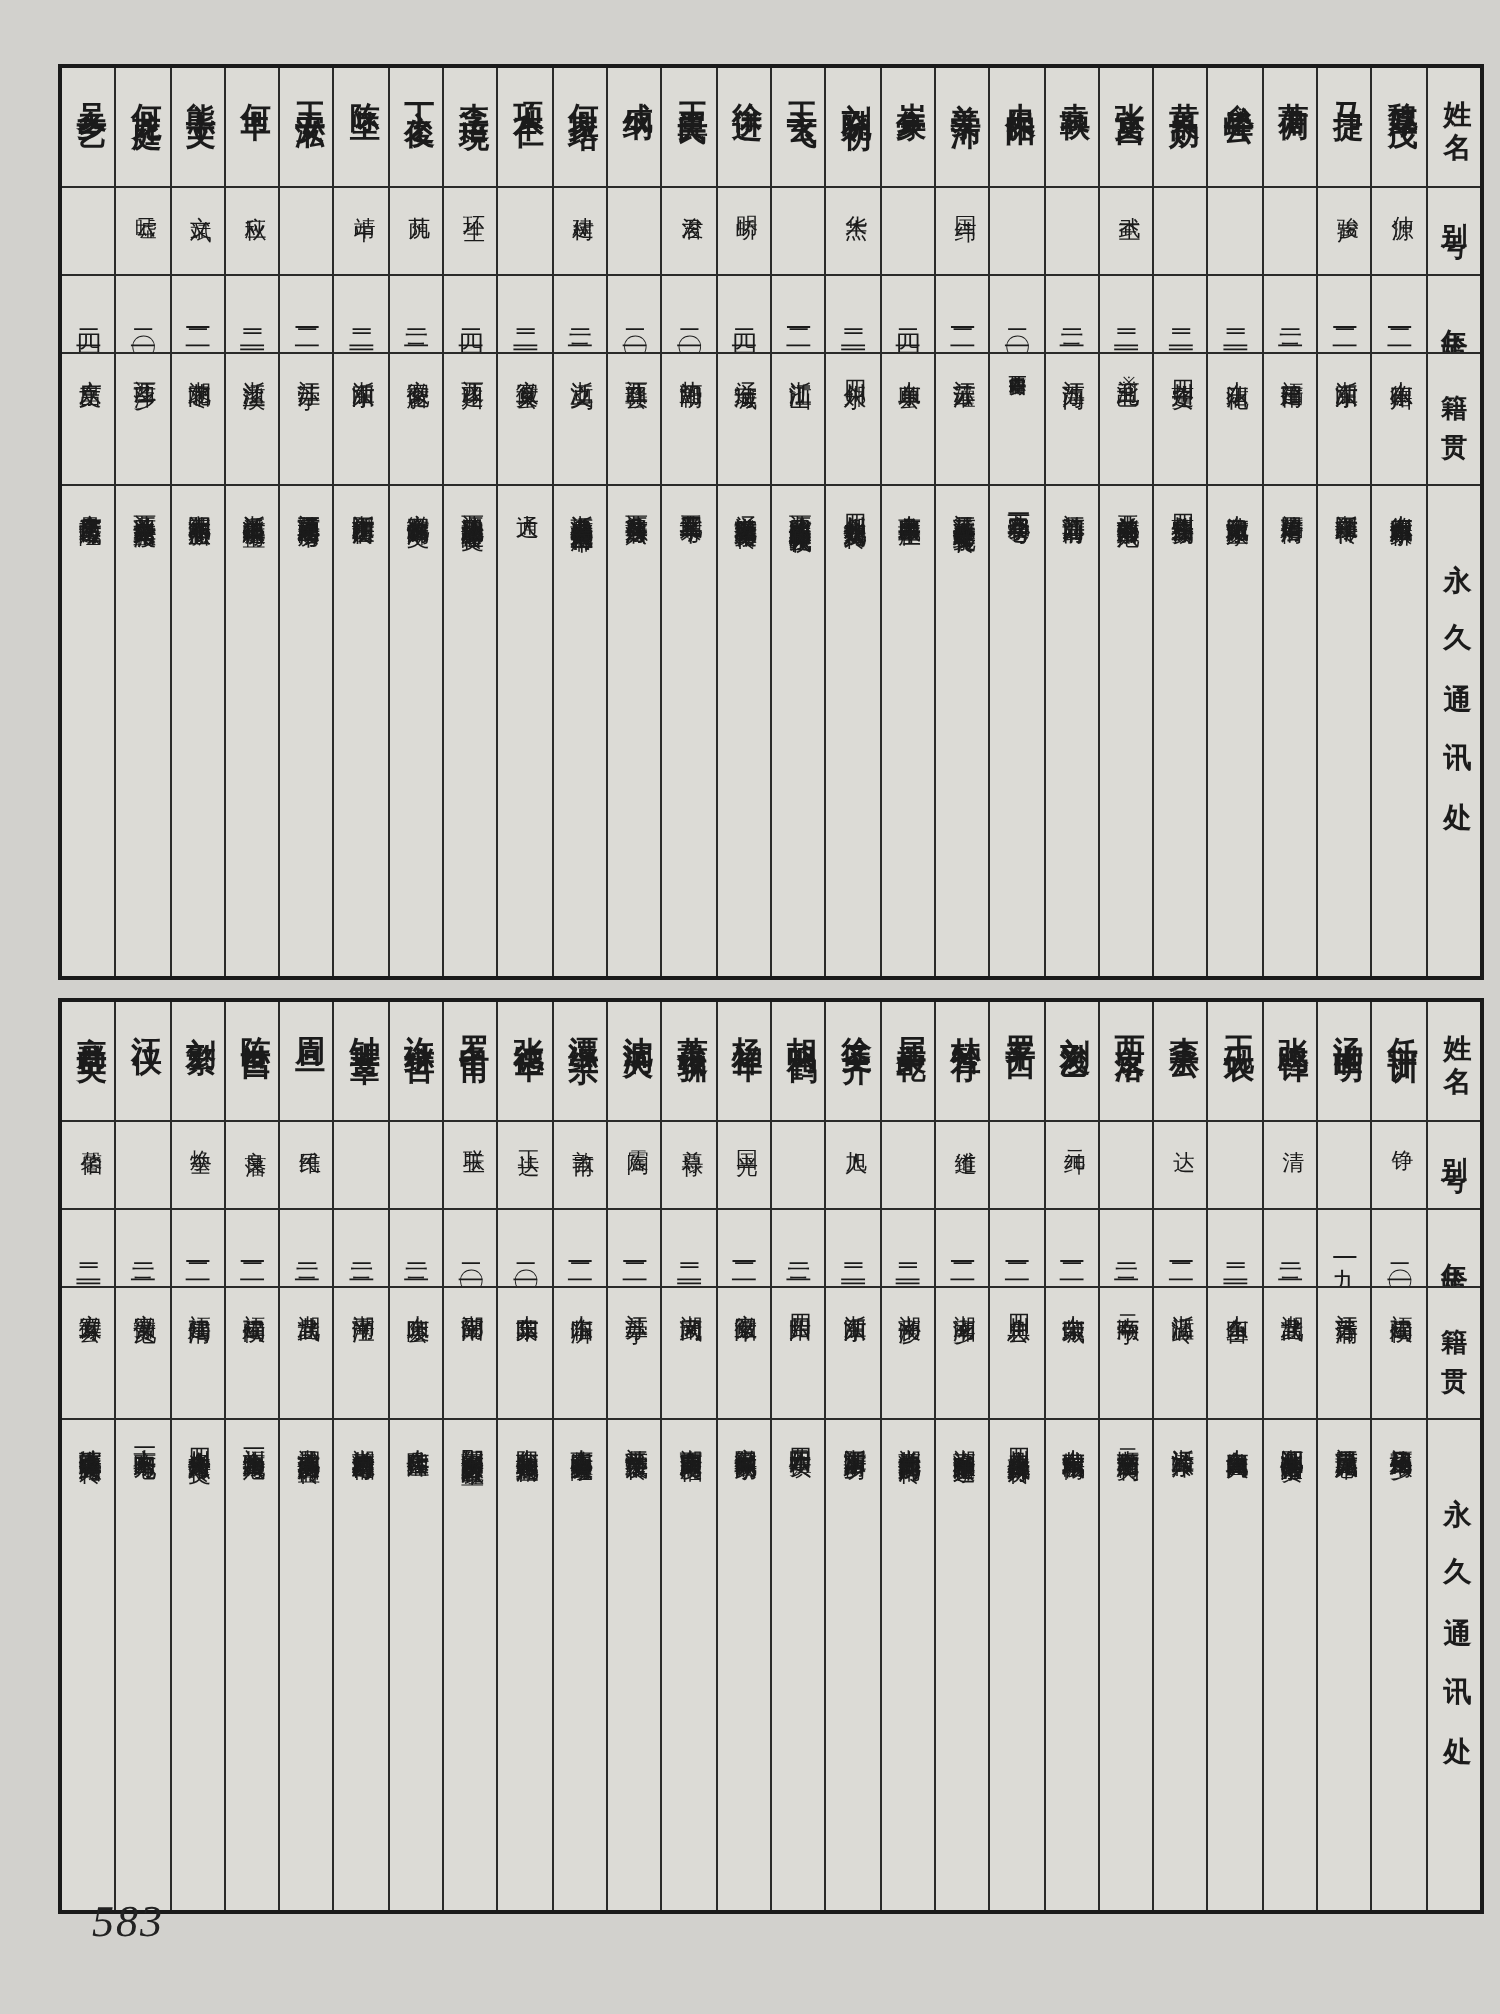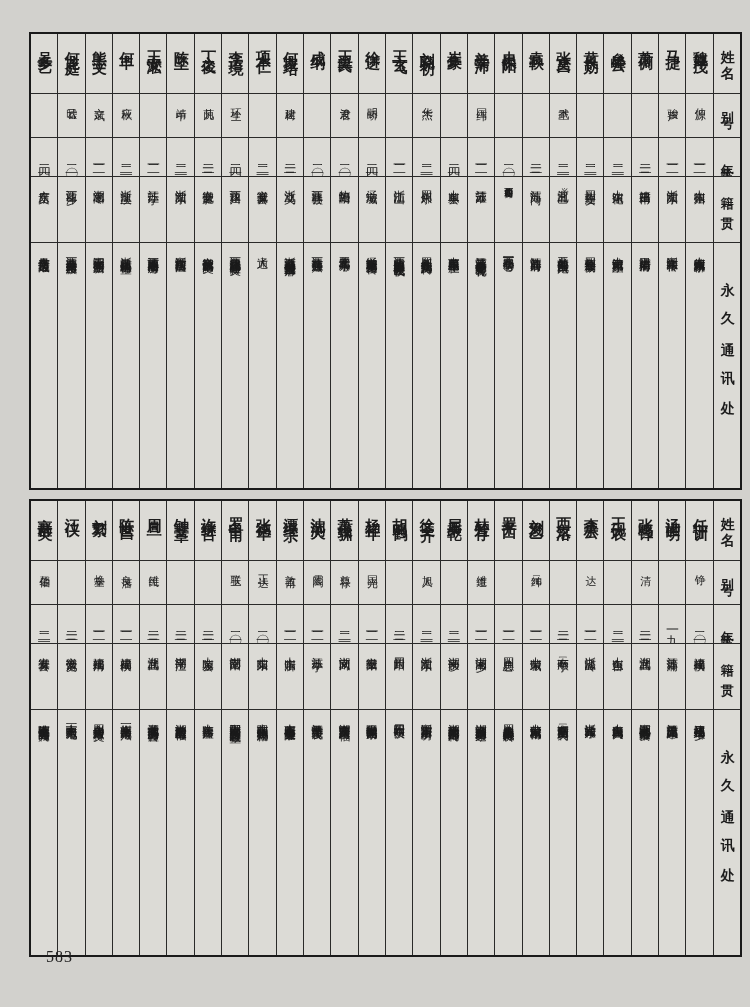--- a/index.html
+++ b/index.html
@@ -50,21 +50,21 @@
   .origin .vtxt.small{font-size:9px;line-height:1.2;letter-spacing:0;}
   
   .header-col .cell .vtxt{font-weight:700;}
   .header-col .name .vtxt   {font-size:14px;letter-spacing:16px;}
   .header-col .alias .vtxt  {font-size:13px;letter-spacing:6px;padding-top:2px;}
   .header-col .age .vtxt    {font-size:13px;letter-spacing:3px;}
   .header-col .origin .vtxt {font-size:13px;letter-spacing:20px;padding-top:6px;}
   .header-col .address .vtxt{font-size:14px;letter-spacing:30px;padding-top:22px;}
   .page-number{
     position:absolute;left:46px;top:948px;
-    font-size:16px;color:#222;
+    font-size:22px;font-style:italic;color:#222;
     letter-spacing:1px;
   }
 </style>
 </head>
 <body>
 
 <div class="sheet">
 
   <div class="reg-table" id="table-top">
     <div class="col header-col">

